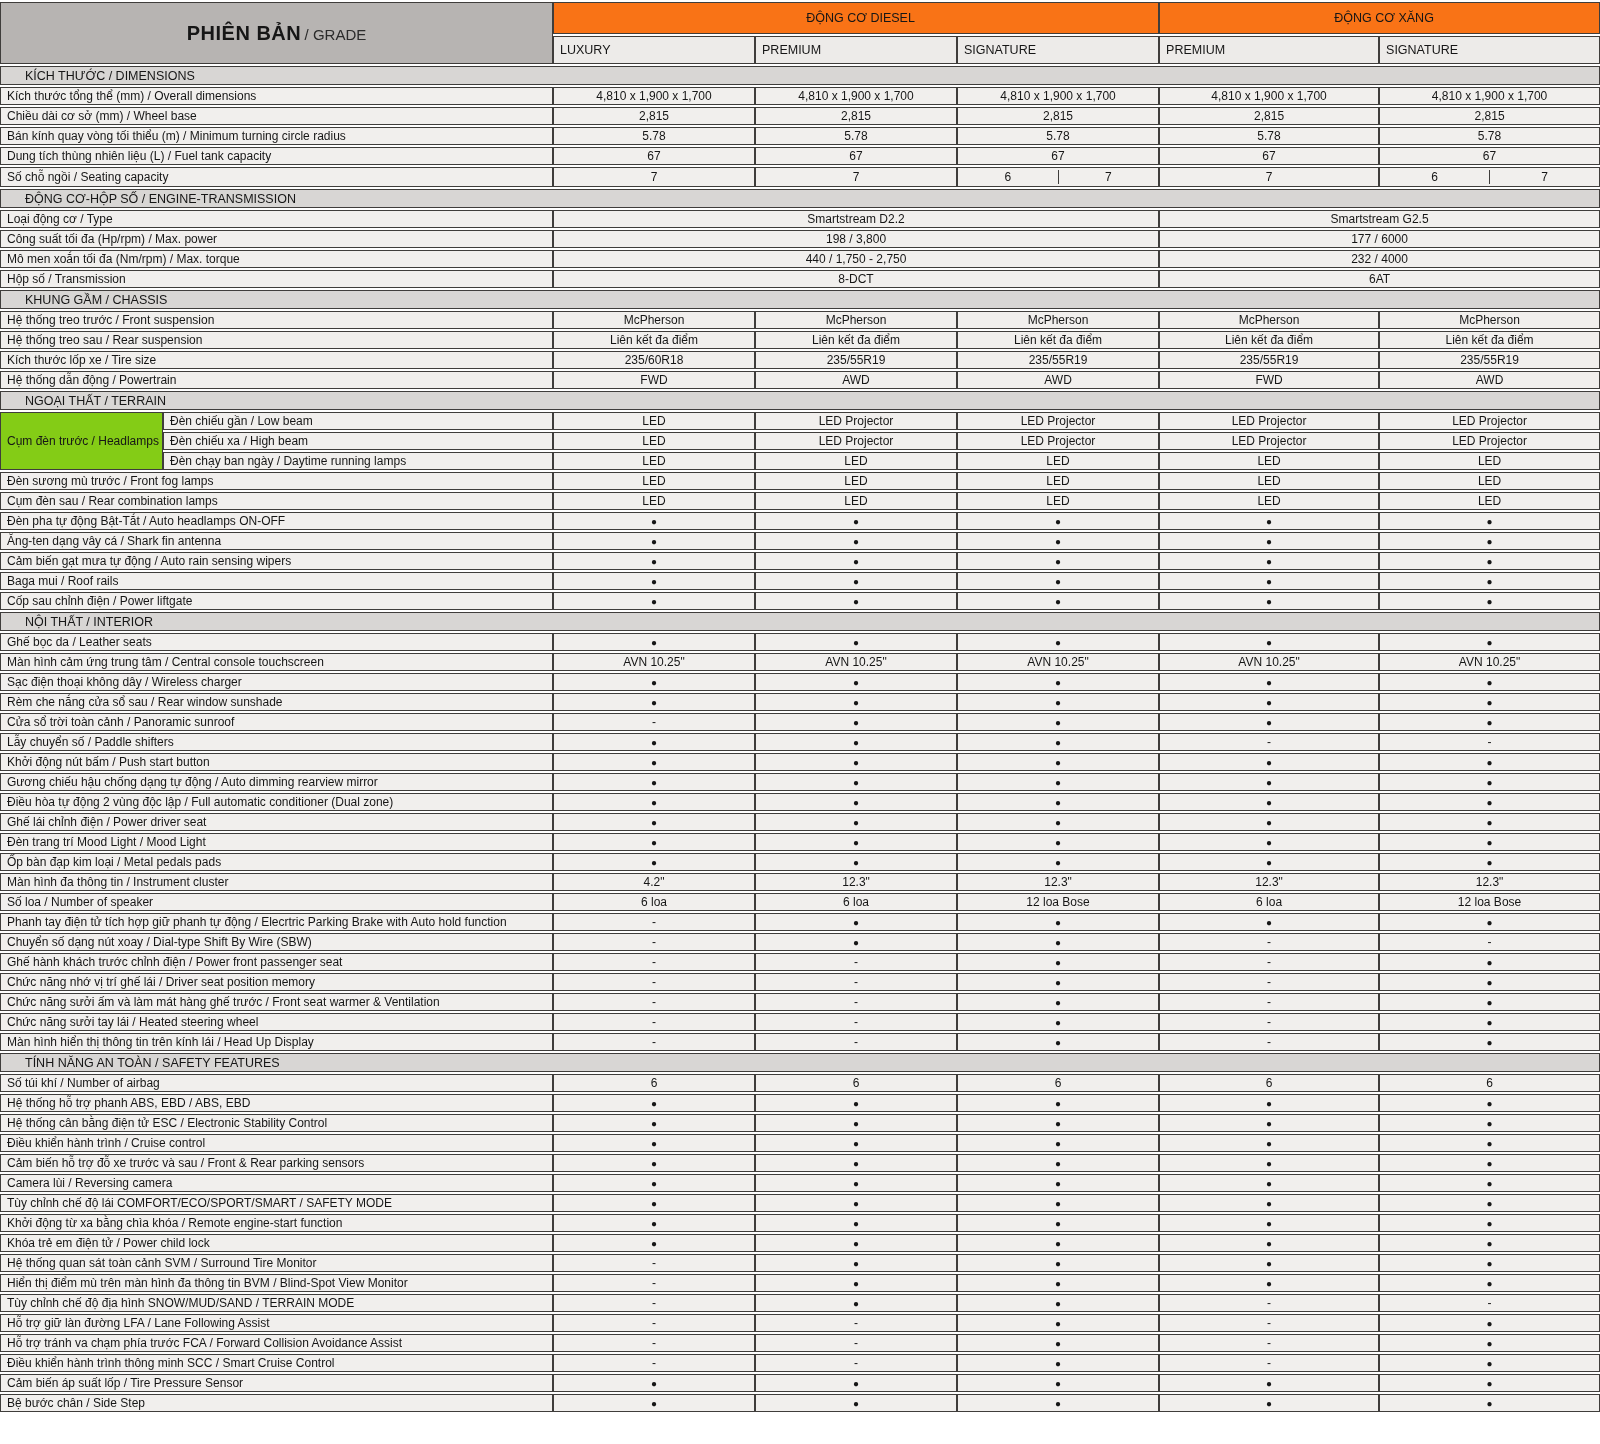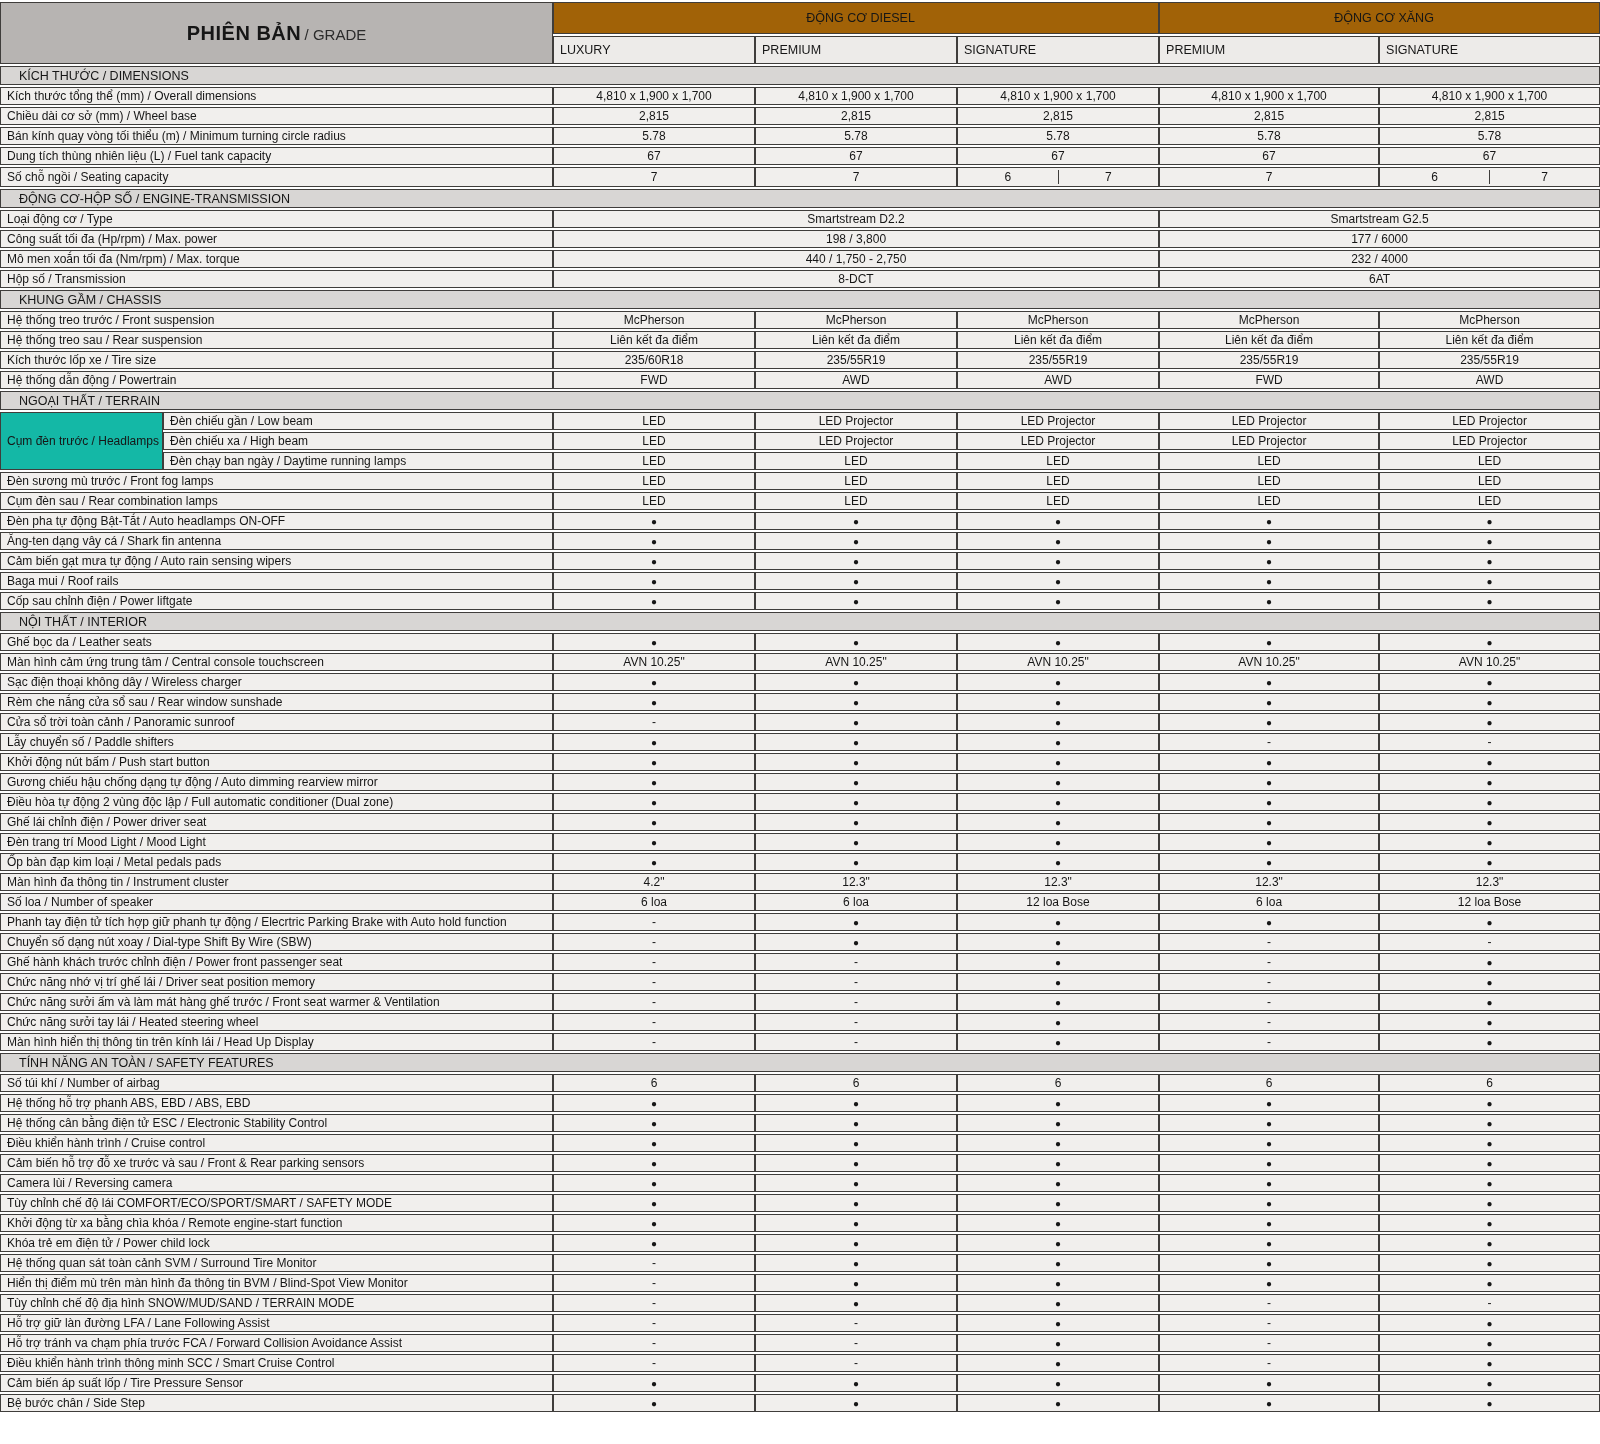--- a/index.html
+++ b/index.html
@@ -2,25 +2,25 @@
 <html><head>
 <meta charset="utf-8">
 <style>
   html,body{margin:0;padding:0;background:#ffffff;}
   body{font-family:"Liberation Sans","DejaVu Sans",sans-serif;color:#161616;}
   table.spec{width:1600px;table-layout:fixed;border-collapse:separate;border-spacing:0 2px;}
   td,th{border:1px solid #3f3d3b;font-size:12px;height:16px;padding:0 6px;overflow:hidden;white-space:nowrap;vertical-align:middle;}
   th.grade-cell{background:#b7b4b2;text-align:center;margin-top:46px;}
   th.grade-cell .g-bold{font-size:20px;font-weight:bold;letter-spacing:.5px;}
   th.grade-cell .g-reg{font-size:15px;font-weight:normal;color:#2b2b2b;}
-  th.band{background:#a16207;font-weight:normal;font-size:12.5px;height:30px;text-align:center;padding-left:15px;}
+  th.band{background:#f97316;font-weight:normal;font-size:12.5px;height:30px;text-align:center;padding-left:15px;}
   th.colname{background:#edebe9;font-weight:normal;font-size:12.5px;height:26px;text-align:left;}
-  td.sec{background:#d8d6d4;text-align:left;padding-left:18px;font-size:12.5px;height:17px;}
+  td.sec{background:#d8d6d4;text-align:left;padding-left:24px;font-size:12.5px;height:17px;}
   td.label{background:#f1efed;text-align:left;}
-  td.glabel{background:#14b8a6;text-align:left;}
+  td.glabel{background:#84cc16;text-align:left;}
   td.val{background:#f1efed;text-align:center;}
   td.val.dot{font-size:10px;}
   td.val.split{padding:0;}
   .halves{display:flex;align-items:center;height:18px;}
   .half{flex:1;text-align:center;font-size:12px;}
   .half + .half{border-left:1px solid #3f3d3b;}
 </style>
 </head>
 <body>
 

